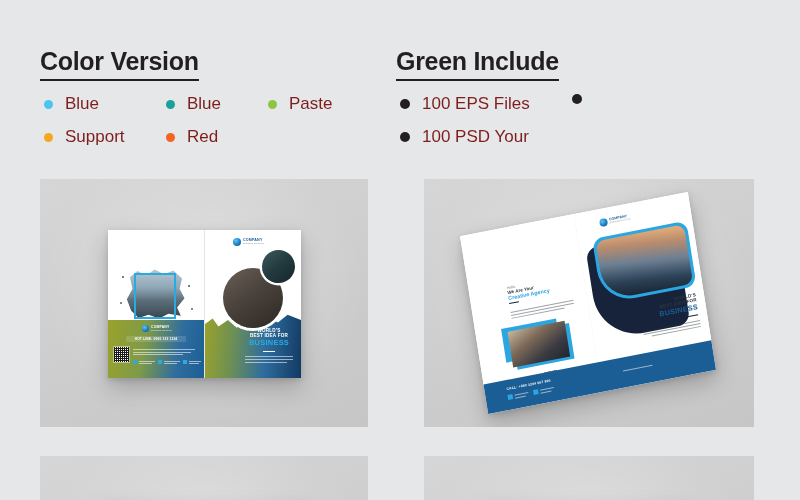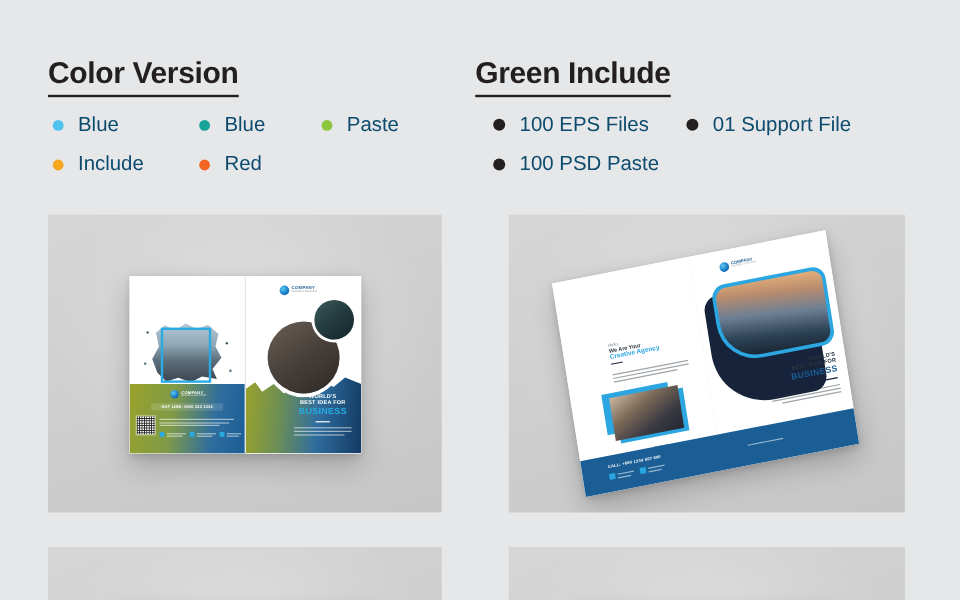--- a/index.html
+++ b/index.html
@@ -41,29 +41,29 @@
     position: absolute;
   }
   .dot {
     width: 9px; height: 9px; border-radius: 50%;
     display: inline-block;
     flex: 0 0 auto;
   }
   .bullet-label {
     margin-left: 12px;
     font-size: 17px;
-    color: #0c4a6e;
+    color: #7f1d1d;
     white-space: nowrap;
   }
   
   .cv-c0 { left: 4px; }
   .cv-c1 { left: 126px; }
   .cv-c2 { left: 228px; }
   
-  .fi-c0 { left: 15px; text-align: center; }
+  .fi-c0 { left: 4px; text-align: center; }
   .fi-c1 { left: 176px; }
   .dot.lg { width: 10px; height: 10px; }
 
   
   .grid { position: absolute; left: 0; top: 163px; width: 800px; }
   .cell {
     position: absolute;
     background: #d0d0d0;
     overflow: hidden;
   }
@@ -160,49 +160,48 @@
           </span>
           <span class="bullet-item cv-c2">
             <span class="dot" style="background:#8cc63f"></span>
             <span class="bullet-label">Paste</span>
           </span>
         </div>
 
         <div class="bullet-line">
           <span class="bullet-item cv-c0">
             <span class="dot" style="background:#f6a71f"></span>
-            <span class="bullet-label">Include</span>
+            <span class="bullet-label">Support</span>
           </span>
           <span class="bullet-item cv-c1">
             <span class="dot" style="background:#f26522"></span>
             <span class="bullet-label">Red</span>
           </span>
         </div>
       </div>
     </div>
 
     <div class="info-col col-b">
       <div class="sec-title">Green Include</div>
 
       <div class="bullet-list">
         <div class="bullet-line">
           <span class="bullet-item fi-c0">
             <span class="dot lg" style="background:#231f20"></span>
             <span class="bullet-label">100 EPS Files</span>
           </span>
           <span class="bullet-item fi-c1">
             <span class="dot lg" style="background:#231f20"></span>
-            <span class="bullet-label">01 Support File</span>
           </span>
         </div>
 
         <div class="bullet-line">
           <span class="bullet-item fi-c0">
             <span class="dot lg" style="background:#231f20"></span>
-            <span class="bullet-label">100 PSD Paste</span>
+            <span class="bullet-label">100 PSD Your</span>
           </span>
         </div>
       </div>
     </div>
   </div>
 
   <div class="grid">
 
     <div class="cell r0 c0">
       <div class="bg-vignette"></div>

